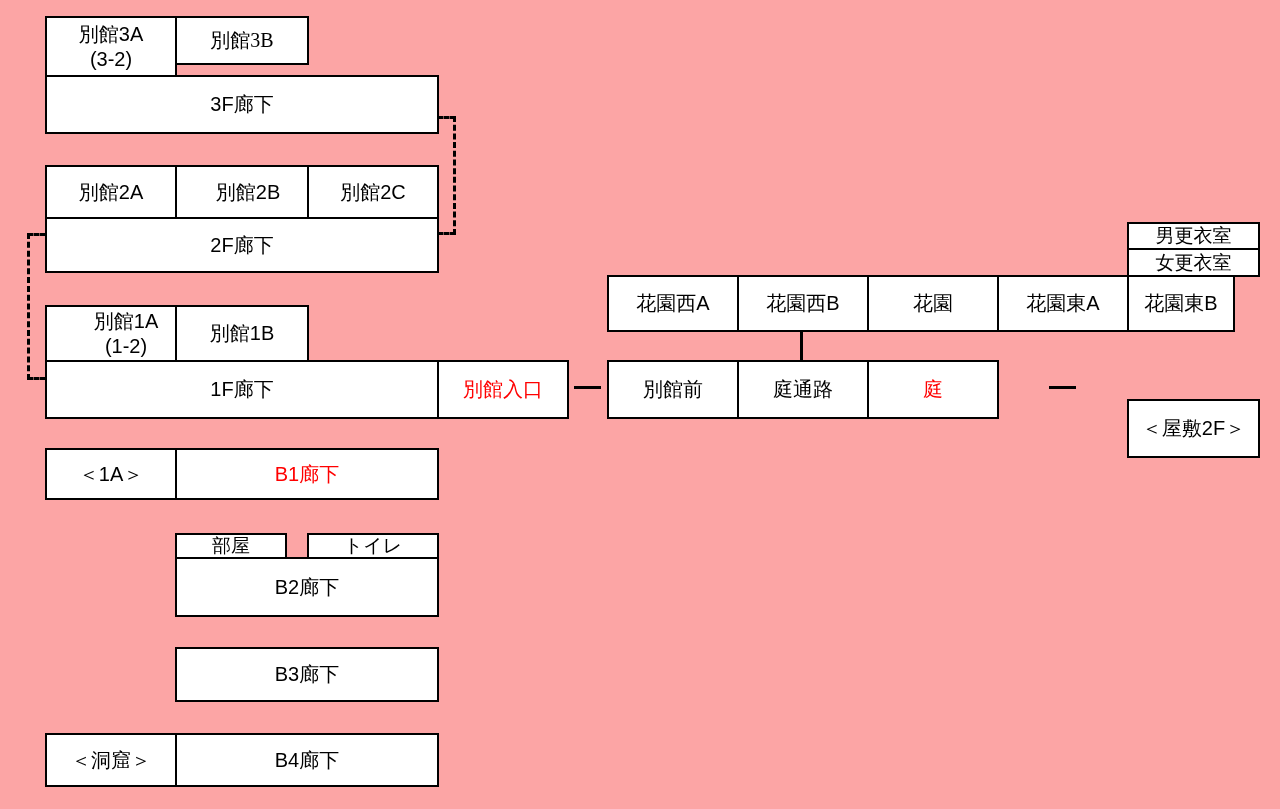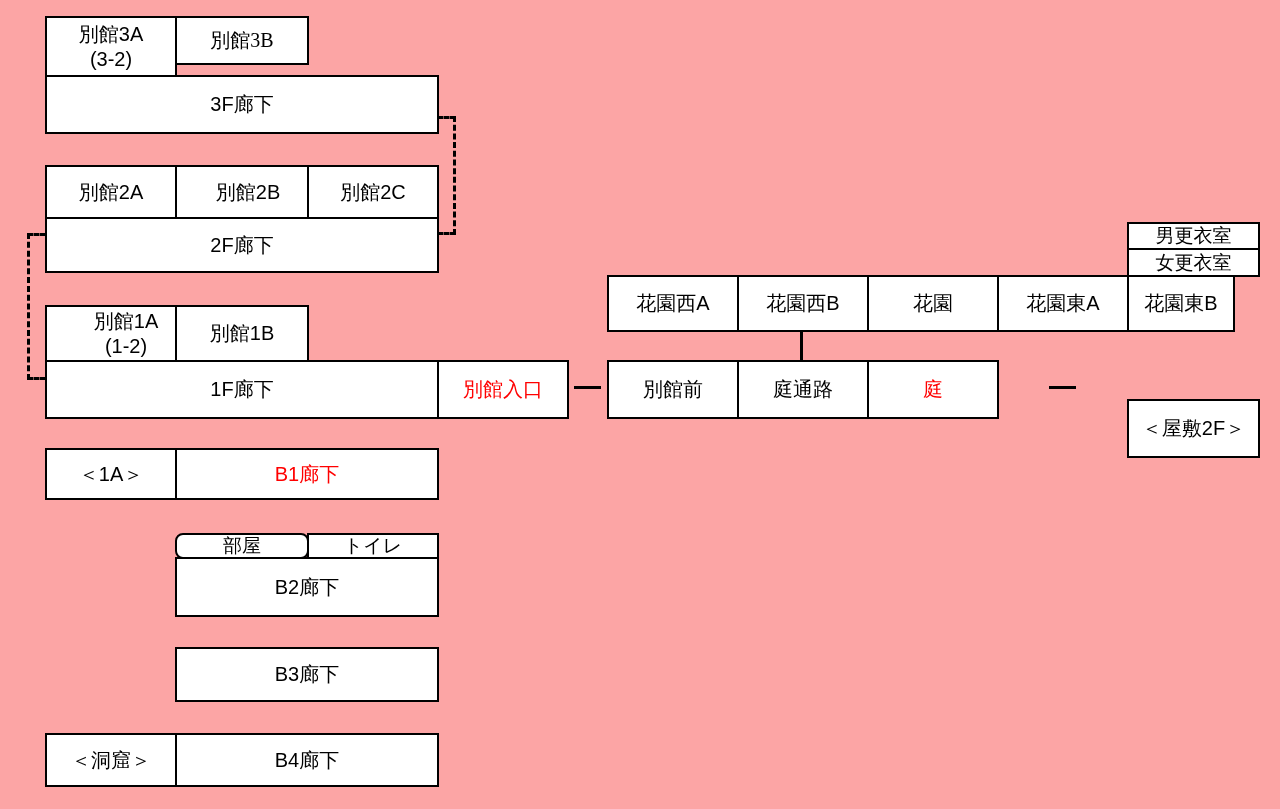--- a/index.html
+++ b/index.html
@@ -87,21 +87,21 @@
   <div class="box" style="left:1127px; top:275px; width:108px; height:57px;">花園東B</div>
 
   <div class="box" style="left:607px; top:360px; width:132px; height:59px;">別館前</div>
   <div class="box" style="left:737px; top:360px; width:132px; height:59px;">庭通路</div>
   <div class="box red" style="left:867px; top:360px; width:132px; height:59px;">庭</div>
   <div class="box" style="left:1127px; top:356px; width:133px; height:59px;margin-top:43px;">＜屋敷2F＞</div>
 
   <div class="box" style="left:45px; top:448px; width:132px; height:52px;">＜1A＞</div>
   <div class="box red" style="left:175px; top:448px; width:264px; height:52px;">B1廊下</div>
 
-  <div class="box small" style="left:175px; top:533px; width:134px; height:26px;border-radius:8px;">部屋</div>
+  <div class="box small" style="left:175px; top:533px; width:112px; height:26px;">部屋</div>
   <div class="box small" style="left:307px; top:533px; width:132px; height:26px;">トイレ</div>
   <div class="box" style="left:175px; top:557px; width:264px; height:60px;">B2廊下</div>
 
   <div class="box" style="left:175px; top:647px; width:264px; height:55px;">B3廊下</div>
 
   <div class="box" style="left:45px; top:733px; width:132px; height:54px;">＜洞窟＞</div>
   <div class="box" style="left:175px; top:733px; width:264px; height:54px;">B4廊下</div>
 
 </div>
 

